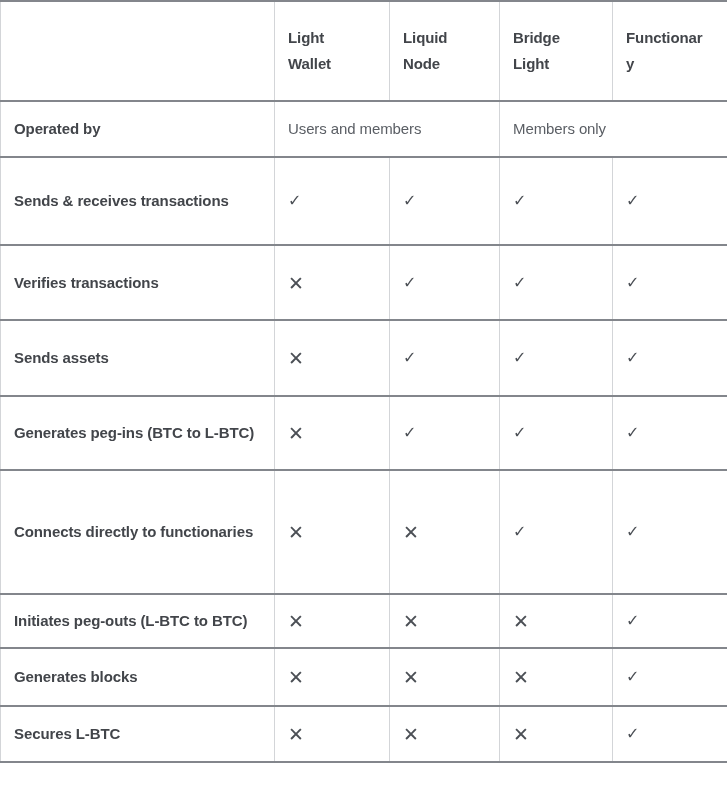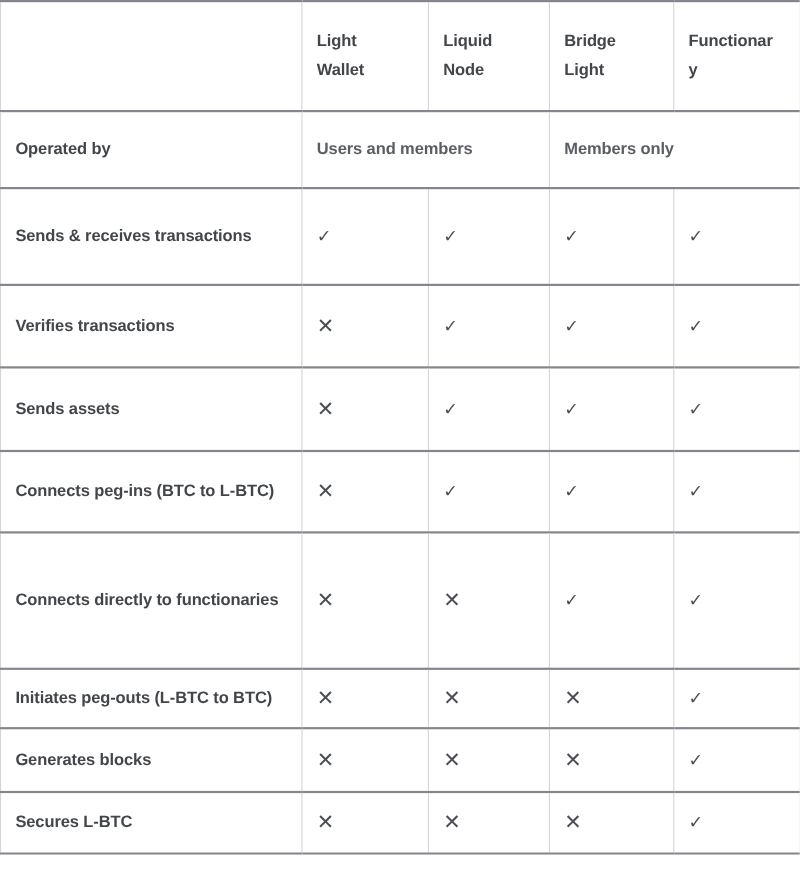--- a/index.html
+++ b/index.html
@@ -41,21 +41,21 @@
   }
   th.hdr .hcol.brk {
     word-break: break-all;
   }
   td.lbl {
     font-weight: bold;
     color: #42454a;
     padding-right: 20px;
   }
   td.muted {
-    font-weight: bold;
+    font-weight: normal;
     color: #5a5e64;
   }
   td.mark {
     font-family: "DejaVu Sans", sans-serif;
     color: #4b4f55;
   }
   td.mark.check { font-size: 16px; }
   td.mark.cross { font-size: 19px; }
 </style>
 </head>
@@ -80,21 +80,21 @@
         </th>
       <th class="hdr">
           <div class="hcol">Bridge Light</div>
         </th>
       <th class="hdr">
           <div class="hcol brk">Functionary</div>
         </th>
     </tr>
   </thead>
   <tbody>
-    <tr style="height:70px">
+    <tr style="height:56px">
       <td class="lbl">Operated by</td>
       <td class="muted" colspan="2">Users and members</td>
       <td class="muted" colspan="2">Members only</td>
     </tr>
 
     <tr style="height:88px">
       <td class="lbl">Sends &amp; receives transactions</td>
       <td class="mark check">✓</td>
       <td class="mark check">✓</td>
       <td class="mark check">✓</td>
@@ -111,21 +111,21 @@
 
     <tr style="height:76px">
       <td class="lbl">Sends assets</td>
       <td class="mark cross">✕</td>
       <td class="mark check">✓</td>
       <td class="mark check">✓</td>
       <td class="mark check">✓</td>
     </tr>
 
     <tr style="height:74px">
-      <td class="lbl">Connects peg-ins (BTC to L-BTC)</td>
+      <td class="lbl">Generates peg-ins (BTC to L-BTC)</td>
       <td class="mark cross">✕</td>
       <td class="mark check">✓</td>
       <td class="mark check">✓</td>
       <td class="mark check">✓</td>
     </tr>
 
     <tr style="height:124px">
       <td class="lbl">Connects directly to functionaries</td>
       <td class="mark cross">✕</td>
       <td class="mark cross">✕</td>

